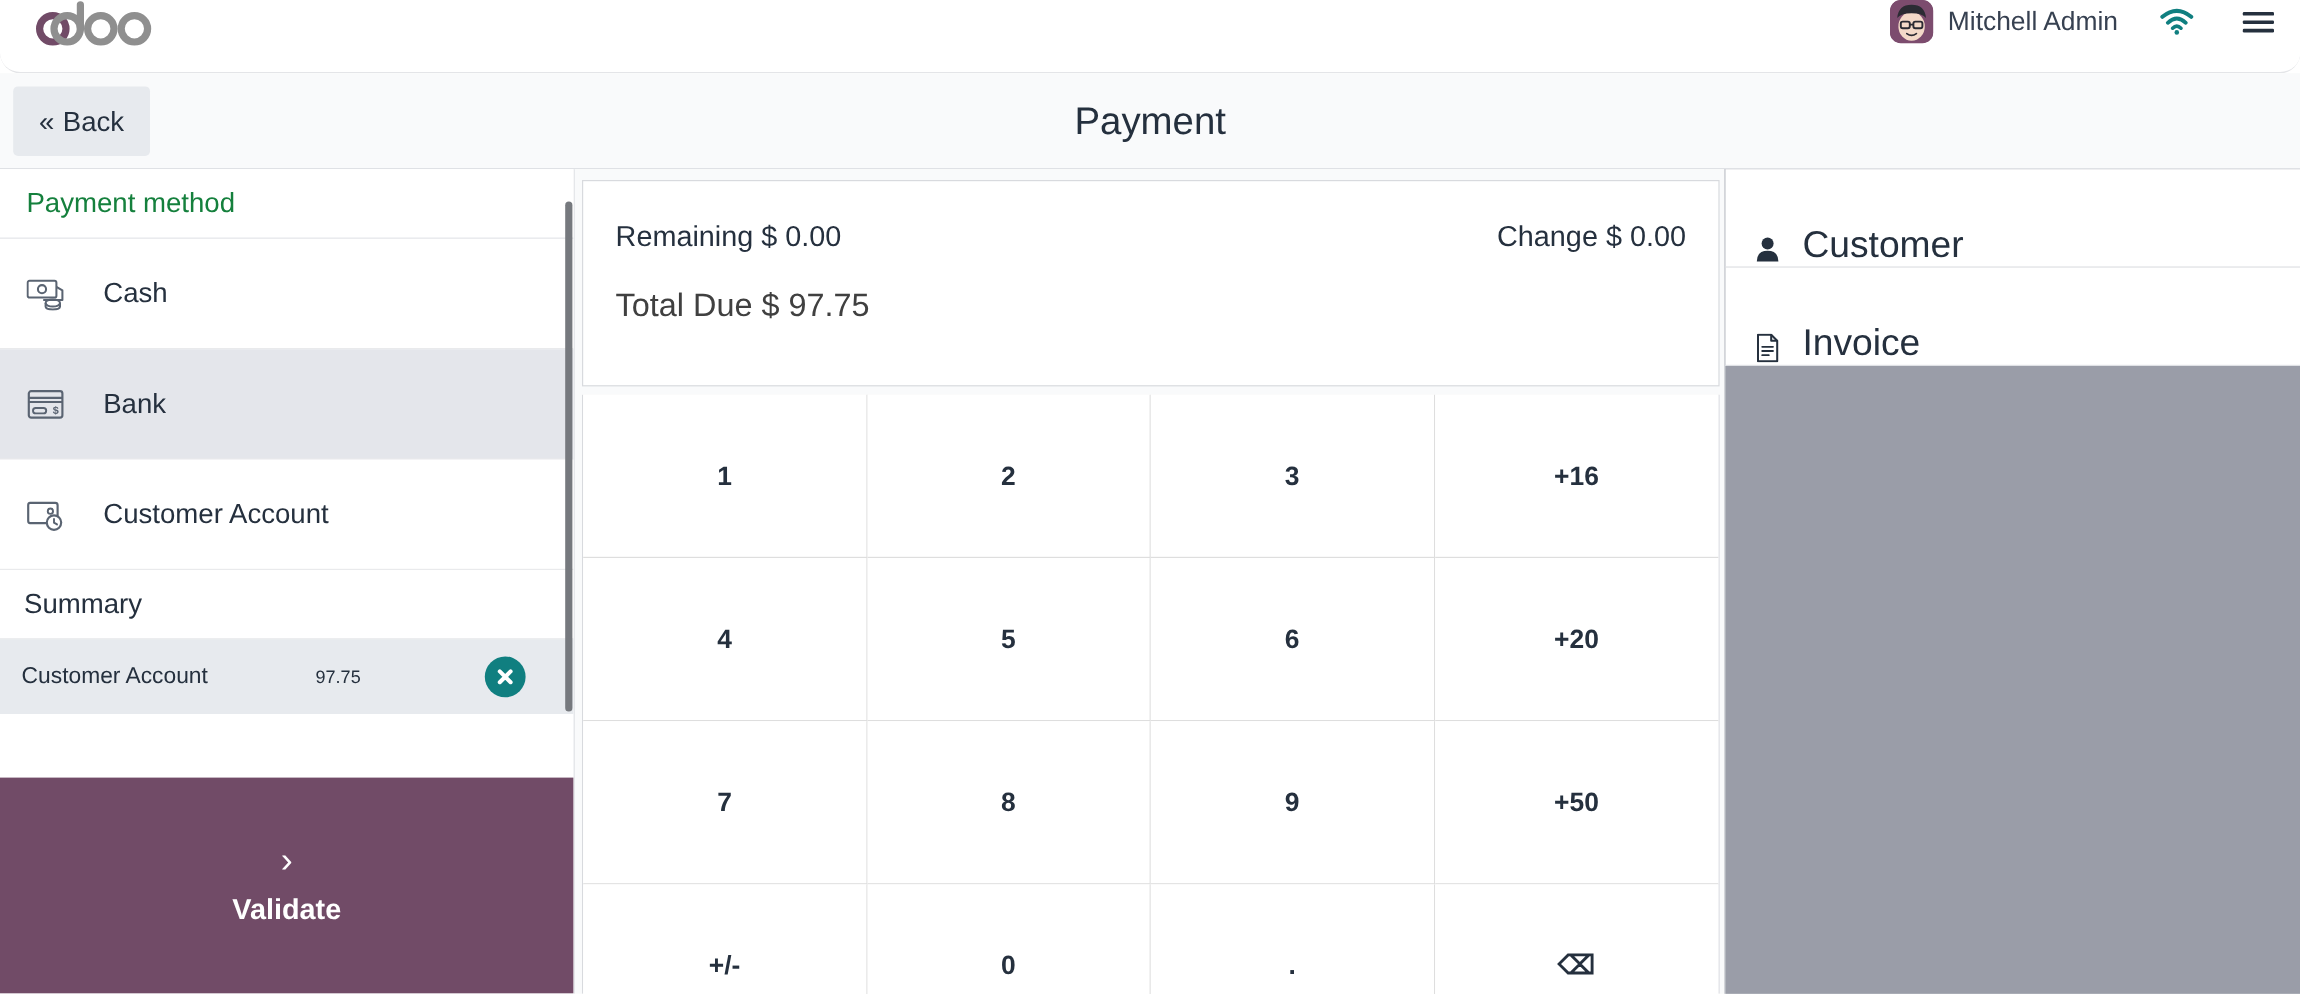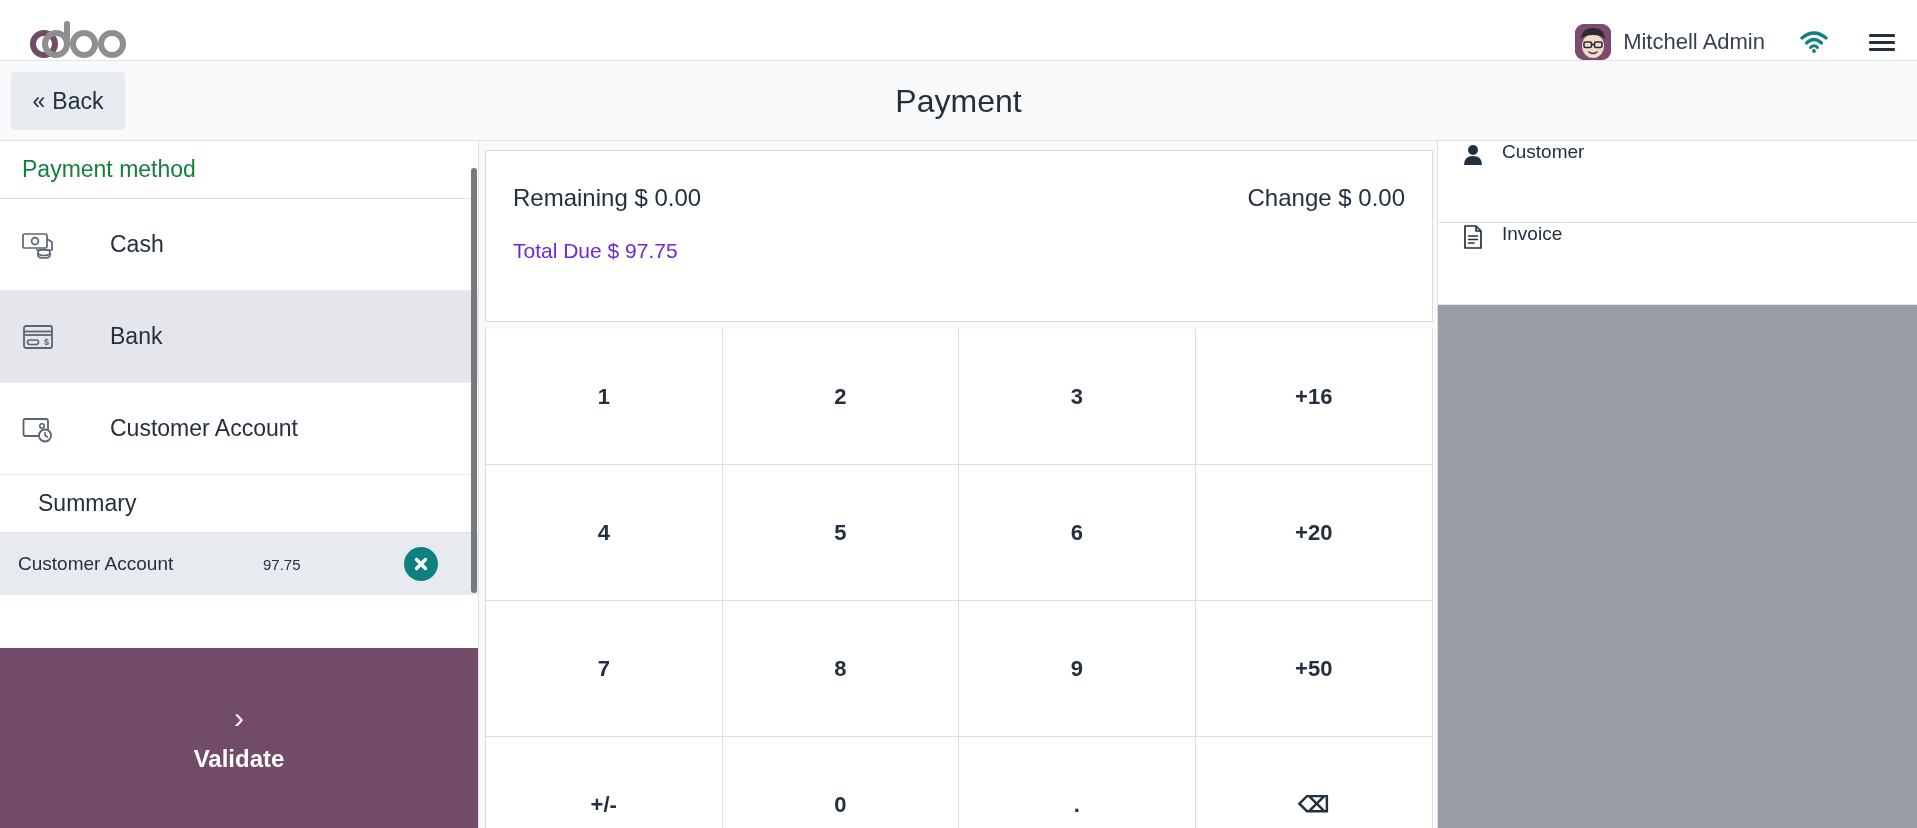--- a/index.html
+++ b/index.html
@@ -9,21 +9,21 @@
     font-family: "Liberation Sans", sans-serif;
     overflow: hidden;
   }
 
   
   .topbar {
     position: absolute; left: 0; top: 0;
     width: 1917px; height: 61px;
     background: #ffffff;
     border-bottom: 1px solid #e4e5e8;
-    display: flex; align-items: flex-end;
+    display: flex; align-items: flex-start; border-radius: 17px;
   }
   .logo {
     margin-left: 27px;
     font-size: 42px;
     letter-spacing: -1px;
     font-weight: 400;
     line-height: 1;
     user-select: none;
     display: flex;
     align-items: center;
@@ -101,33 +101,32 @@
     border-bottom: 1px solid #dfe1e5;
   }
   .pm-item {
     height: 92px;
     display: flex; align-items: center;
     padding-left: 22px;
     font-size: 23px; color: #25303e;
     background: #ffffff;
     border-bottom: 1px solid #e9eaec;
     cursor: pointer;
-    gap: 24px;
   }
   .pm-item.selected { background: #e4e6eb; }
   .pm-item .pm-icon {
     width: 46px; height: 40px;
     display: flex; align-items: center; justify-content: flex-start;
     margin-right: 18px;
     flex: 0 0 auto;
   }
   .summary-title {
     height: 58px;
     display: flex; align-items: center;
-    padding-left: 38px;
+    padding-left: 20px;
     font-size: 23px; color: #25303e;
     background: #ffffff;
     border-bottom: 1px solid #dfe1e5;
   }
   .summary-line {
     height: 62px;
     background: #e7eaee;
     display: flex; align-items: center;
     padding: 0 0 0 18px;
     font-size: 19px; color: #25303e;
@@ -179,21 +178,21 @@
   }
   .totals-row1 {
     position: absolute; left: 0; top: 33px;
     width: 100%;
     display: flex; justify-content: space-between;
     padding: 0 27px;
     font-size: 24px; color: #25303e;
   }
   .totals-row2 {
     position: absolute; left: 27px; top: 88px;
-    font-size: 21px; color: #6d28d9;
+    font-size: 27px; color: #404040;
   }
 
   .numpad {
     position: absolute; left: 2px; top: 188px;
     width: 948px; height: 499px;
     background: #ffffff;
     border-left: 1px solid #d8dade;
     border-right: 1px solid #d8dade;
     display: grid;
     grid-template-columns: repeat(4, 1fr);
@@ -213,23 +212,23 @@
   
   .right-panel {
     position: absolute; left: 1437px; top: 0;
     width: 480px; height: 687px;
     background: #9a9da8;
     border-left: 1px solid #dfe1e5;
   }
   .rp-item {
     height: 82px;
     background: #ffffff;
-    display: flex; align-items: flex-start;
+    display: flex; align-items: flex-end;
     padding-left: 20px;
-    font-size: 19px; color: #25303e;
+    font-size: 31px; color: #25303e;
     border-bottom: 1px solid #dfe1e5;
     cursor: pointer;
   }
   .rp-item .rp-icon {
     width: 30px; height: 28px;
     display: flex; align-items: center; justify-content: center;
     margin-right: 14px;
     flex: 0 0 auto;
   }
   .rp-filler { height: 523px; background: #9a9da8; }

